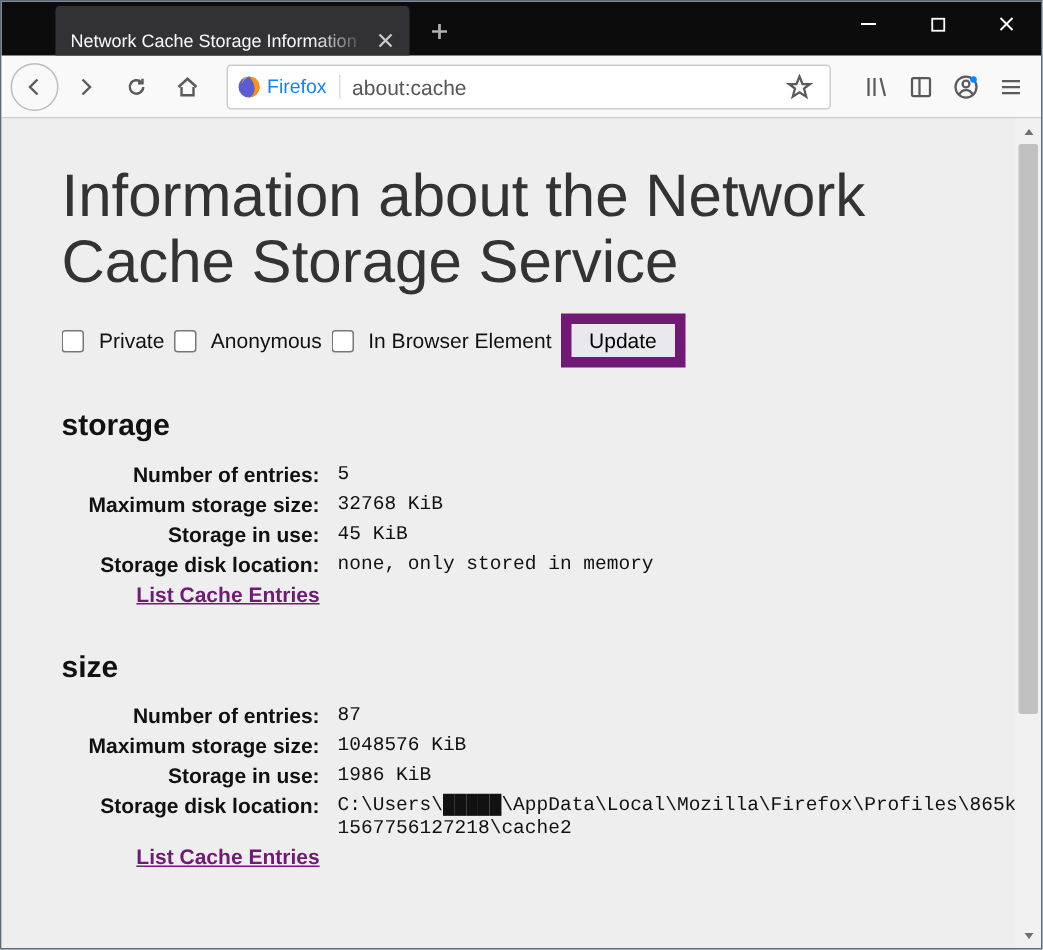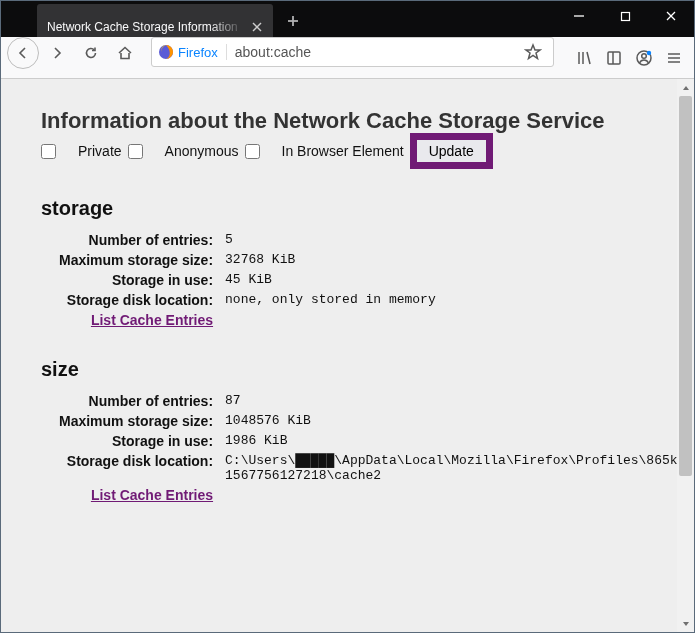--- a/index.html
+++ b/index.html
@@ -50,20 +50,21 @@
     width: 46px; height: 30px; display:flex; align-items:center; justify-content:center;
     color:#fff; cursor:pointer;
   }
   .window-controls svg { stroke:#fff; }
   
   .nav-toolbar {
     height: 42px;
     background: #f9f9fa;
     border-bottom: 1px solid #ccc;
     display:flex;
+    align-items:center;
     padding: 0 6px;
     gap: 2px;
   }
   .nav-btn {
     width: 32px; height: 32px; display:flex; align-items:center; justify-content:center;
     border-radius: 4px; cursor:pointer;
     color:#0c0c0d;
   }
   .nav-btn.circ { border:1px solid #bdbdbd; border-radius:50%; width:32px; height:32px; }
   .nav-btn svg { stroke:#5a5a5a; fill:none; stroke-width:1.6; }
@@ -111,23 +112,23 @@
     height:17px; display:flex; align-items:center; justify-content:center;
     cursor:pointer; color:#707070;
   }
   .scrollbar .track { position:absolute; top:17px; bottom:17px; left:0; right:0; }
   .scrollbar .thumb {
     position:absolute; left:2px; right:2px; top:0; height:380px;
     background:#c1c1c1; border-radius:2px; cursor:pointer;
   }
   .scrollbar .arrow.down { position:absolute; bottom:0; left:0; right:0; }
 
-  h1 { font-weight:700; font-size:22px; color:#333; margin:0 0 0 0; line-height:1.1; }
+  h1 { font-weight:400; font-size:40px; color:#333; margin:0 0 12px 0; line-height:1.1; }
   .form-row { display:flex; align-items:center; gap:6px; margin-bottom: 14px;}
-  .form-row label { display:flex; align-items:center; gap:20px; font-size:14px; color:#111; }
+  .form-row label { display:flex; align-items:center; gap:8px; font-size:14px; color:#111; }
   .form-row input[type=checkbox]{ width:15px; height:15px; margin:0 2px 0 0; }
   .update-btn {
     background:#e9e9ed; border:7px solid #701a75; padding:3px 12px; font-size:14px; cursor:pointer;
   }
   h2 { font-size:20px; font-weight:700; color:#111; margin: 28px 0 10px 0; }
   table.info { border-collapse:collapse; margin-left:12px; }
   table.info td { padding: 2px 6px; vertical-align:top; }
   table.info td.label { text-align:right; font-weight:700; font-size:14px; color:#111; white-space:nowrap; }
   table.info td.value { font-family: "Consolas","Courier New",monospace; font-size:13px; color:#111; white-space:pre-wrap; max-width:360px; }
   .link-cache { color:#701a75; text-decoration:underline; font-weight:700; font-size:14px; cursor:pointer; }

